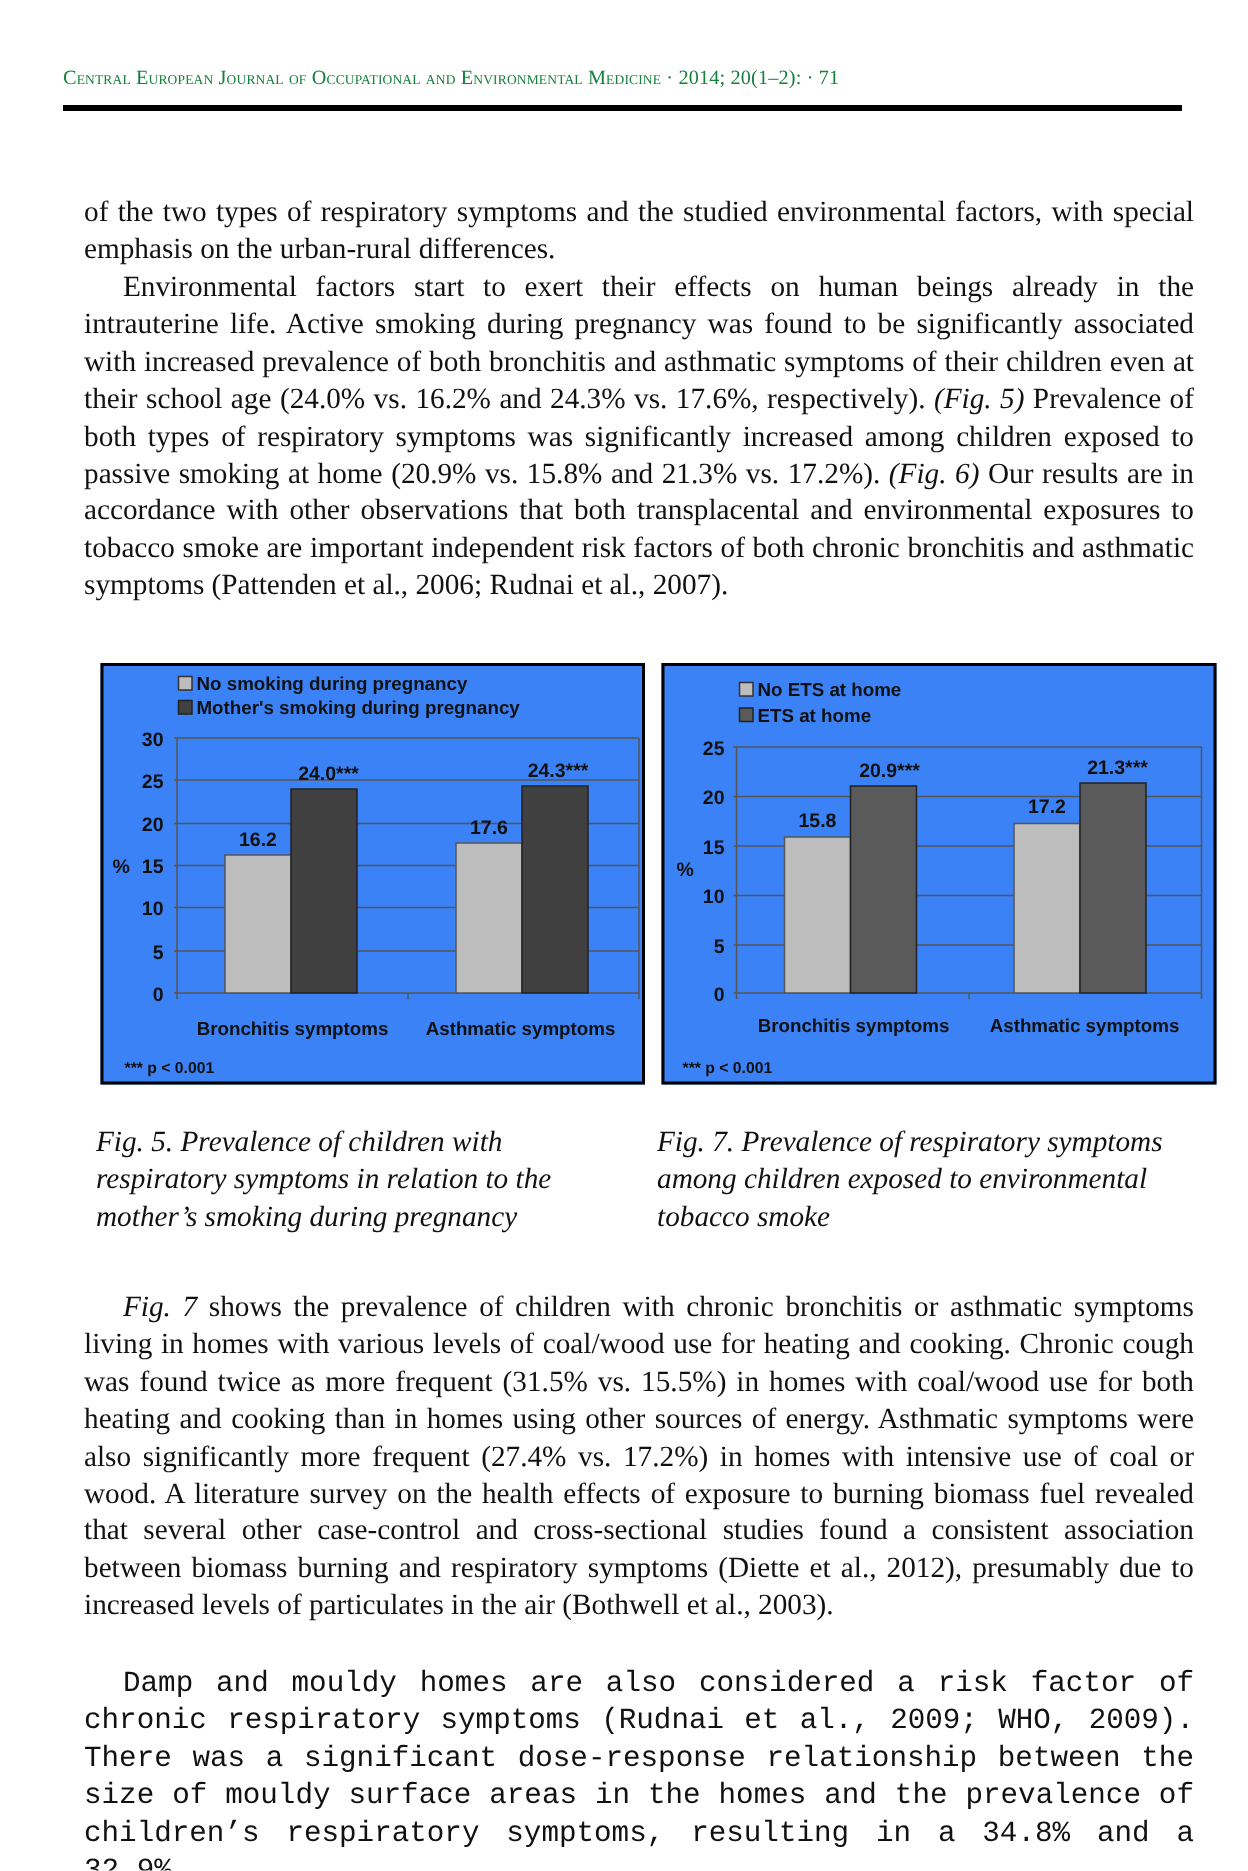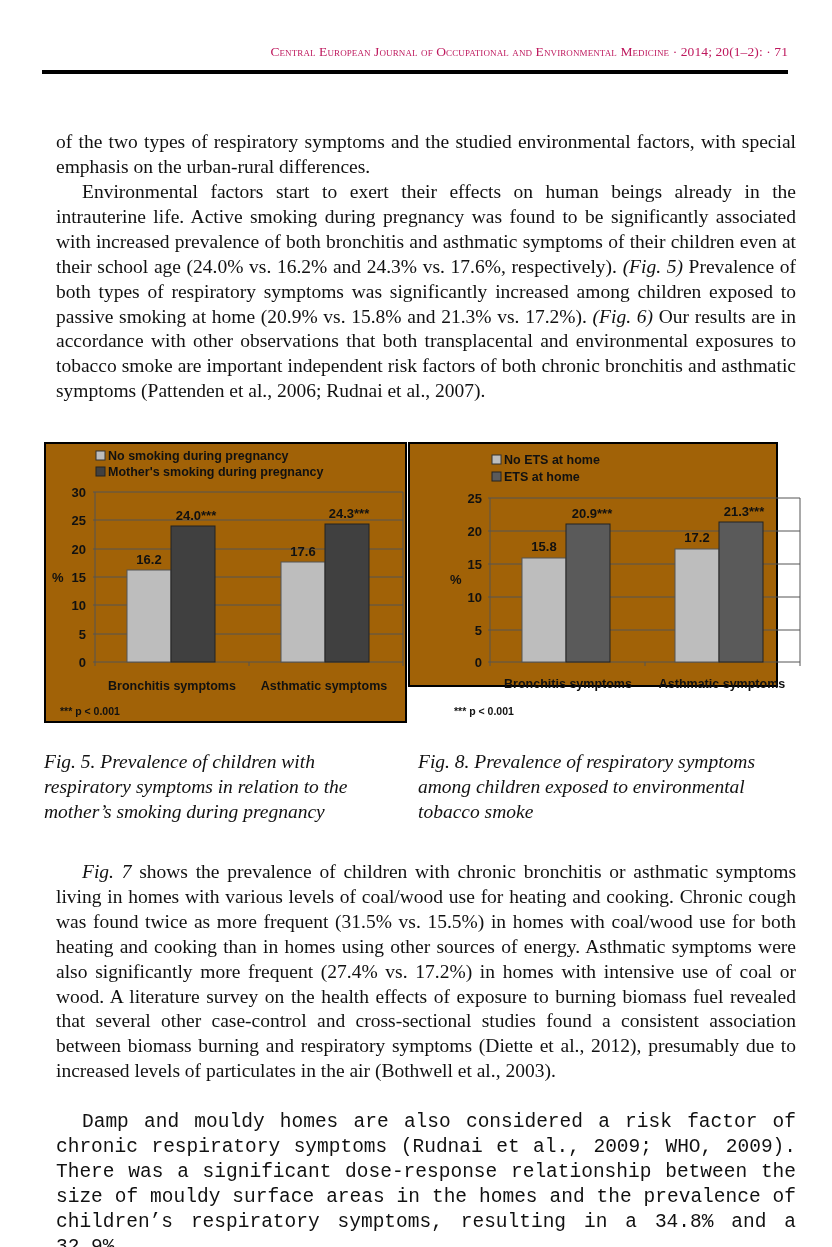--- a/index.html
+++ b/index.html
@@ -1,26 +1,26 @@
 <!DOCTYPE html>
 <html><head>
 <meta charset="utf-8">
 <style>
   html, body { margin: 0; padding: 0; background: #fff; }
   body { width: 832px; height: 1247px; position: relative; overflow: hidden; color: #111;
          font-family: "Liberation Serif", "DejaVu Serif", serif; }
-  .header { position: absolute; left: 42px; top: 44px; width: 746px; text-align: right;
-            font-size: 13.5px; letter-spacing: 0.1px; font-variant: small-caps; color: #be185d; }
+  .header { position: absolute; left: 42px; top: 44px; width: 746px; 
+            font-size: 13.5px; letter-spacing: 0.1px; font-variant: small-caps; color: #15803d; }
   .rule { position: absolute; left: 42px; top: 70px; width: 746px; height: 4px; background: #000; }
   .para { position: absolute; left: 44px; width: 740px; font-size: 19.5px; line-height: 24.9px;
           text-align: justify; margin: 12px; }
   .indent { text-indent: 26px; }
   .para i { }
-  .figbox { position: absolute; border: 2px solid #000; background: #a16207; box-sizing: border-box; }
-  .fig-cap { position: absolute; font-style: italic; font-size: 19.5px; line-height: 25px; }
+  .figbox { position: absolute; border: 2px solid #000; background: #3b82f6; box-sizing: border-box; margin-left: 23px; }
+  .fig-cap { position: absolute; font-style: italic; font-size: 19.5px; line-height: 25px; margin-left: 20px; }
   svg text { font-family: "Liberation Sans", "DejaVu Sans", sans-serif; font-weight: bold; }
 </style>
 </head>
 <body>
 
 <div class="header">Central European Journal of Occupational and Environmental Medicine · 2014; 20(1–2): · 71</div>
 <div class="rule"></div>
 
 <p class="para" style="top:118px;">of the two types of respiratory symptoms and the studied environmental factors, with special emphasis on the urban-rural differences.</p>
 
@@ -69,21 +69,21 @@
       <text x="303" y="74">24.3***</text>
     </g>
     <g font-size="12.5" text-anchor="middle" fill="#111">
       <text x="126" y="246">Bronchitis symptoms</text>
       <text x="278" y="246">Asthmatic symptoms</text>
     </g>
     <text x="14" y="271" font-size="10.5" fill="#111">*** p &lt; 0.001</text>
   </svg>
 </div>
 
-<div class="figbox" style="left:408px; top:442px; width:370px; height:245px;padding-left:32px;">
+<div class="figbox" style="left:418px; top:442px; width:370px; height:281px;">
   <svg width="366" height="277" viewBox="0 0 366 277">
     <g>
       <rect x="50" y="11" width="9" height="9" fill="#bdbdbd" stroke="#333" stroke-width="1"></rect>
       <text x="62" y="20" font-size="12.5" fill="#111">No ETS at home</text>
       <rect x="50" y="28" width="9" height="9" fill="#5a5a5a" stroke="#222" stroke-width="1"></rect>
       <text x="62" y="37" font-size="12.5" fill="#111">ETS at home</text>
     </g>
     <g stroke="#555" stroke-width="1">
       <line x1="46" y1="54" x2="358" y2="54"></line>
       <line x1="46" y1="87" x2="358" y2="87"></line>
@@ -118,17 +118,17 @@
     </g>
     <g font-size="12.5" text-anchor="middle" fill="#111">
       <text x="126" y="244">Bronchitis symptoms</text>
       <text x="280" y="244">Asthmatic symptoms</text>
     </g>
     <text x="12" y="271" font-size="10.5" fill="#111">*** p &lt; 0.001</text>
   </svg>
 </div>
 
 <div class="fig-cap" style="left:44px; top:749px; width:352px;">Fig. 5. Prevalence of children with respiratory symptoms in relation to the mother’s smoking during pregnancy</div>
-<div class="fig-cap" style="left:418px; top:749px; width:370px;">Fig. 8. Prevalence of respiratory symptoms among children exposed to environmental tobacco smoke</div>
+<div class="fig-cap" style="left:418px; top:749px; width:370px;">Fig. 7. Prevalence of respiratory symptoms among children exposed to environmental tobacco smoke</div>
 
 <p class="para indent" style="top:848px;"><i>Fig. 7</i><span> shows the prevalence of children with chronic bronchitis or asthmatic symptoms living in homes with various levels of coal/wood use for heating and cooking. Chronic cough was found twice as more frequent (31.5% vs. 15.5%) in homes with coal/wood use for both heating and cooking than in homes using other sources of energy. Asthmatic symptoms were also significantly more frequent (27.4% vs. 17.2%) in homes with intensive use of coal or wood. A literature survey on the health effects of exposure to burning biomass fuel revealed that several other case-control and cross-sectional studies found a consistent association between biomass burning and respiratory symptoms (Diette et al., 2012), presumably due to increased levels of particulates in the air (Bothwell et al., 2003).</span></p>
 
 <p class="para indent" style="top:1098px;font-family:Liberation Mono, monospace;">Damp and mouldy homes are also considered a risk factor of chronic respiratory symptoms (Rudnai et al., 2009; WHO, 2009). There was a significant dose-response relationship between the size of mouldy surface areas in the homes and the prevalence of children’s respiratory symptoms, resulting in a 34.8% and a 32.9%</p>
 
 </body></html>

